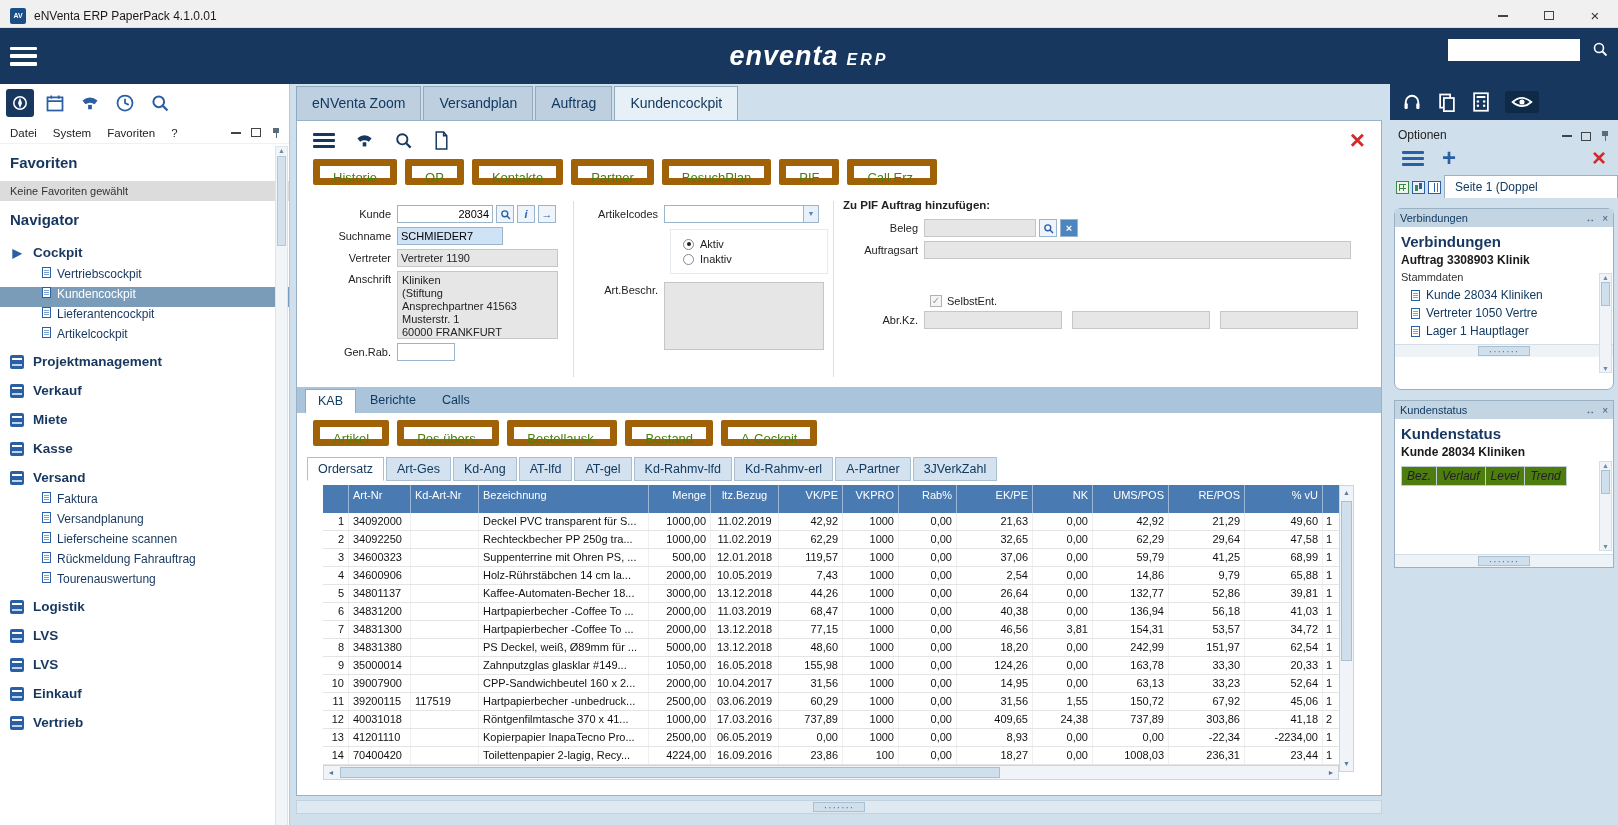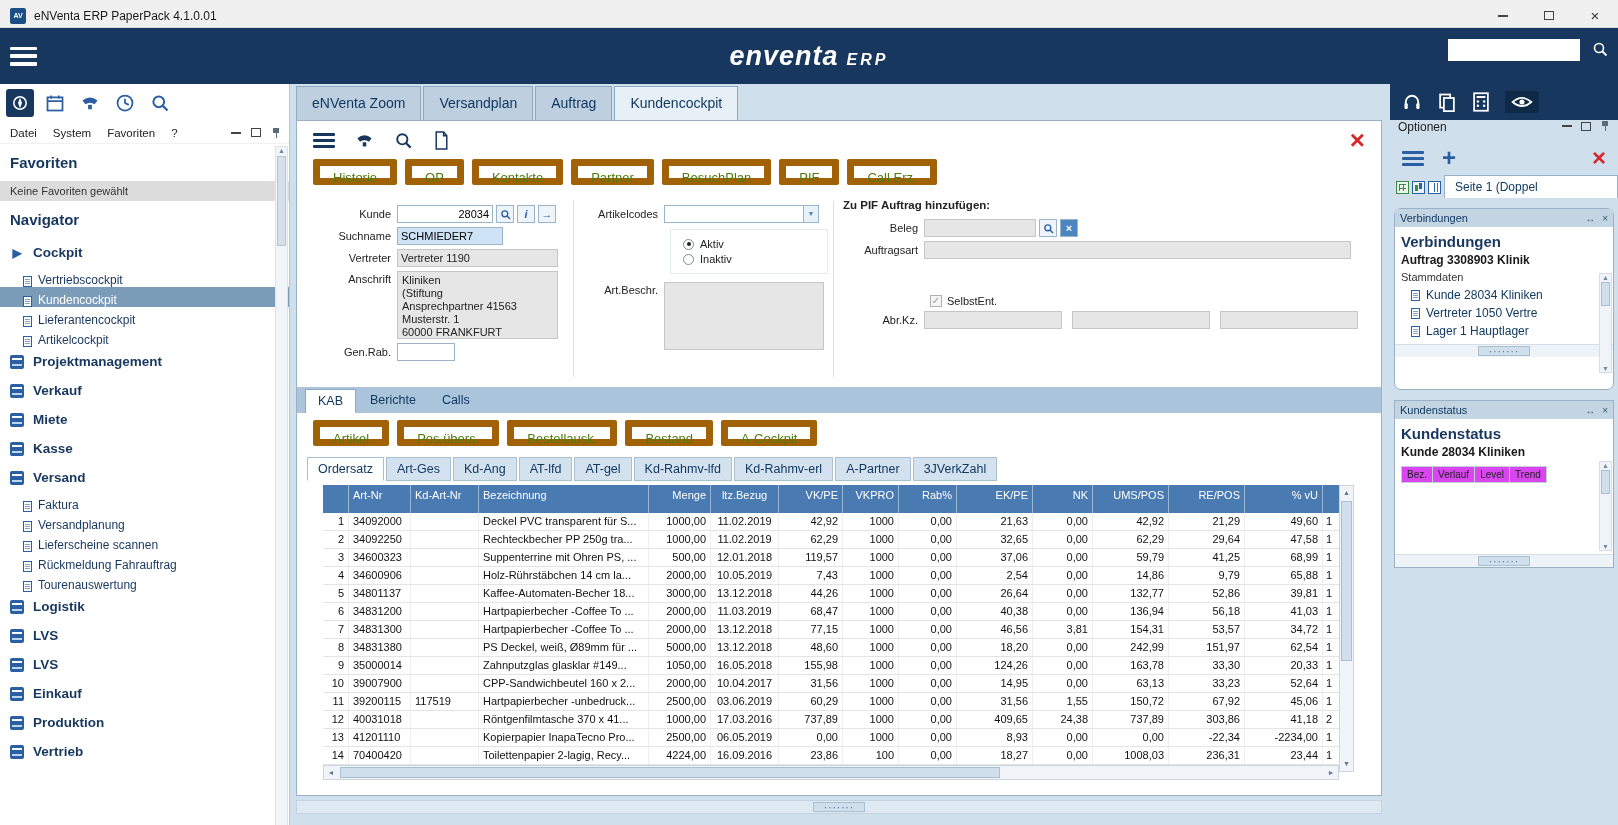--- a/index.html
+++ b/index.html
@@ -36,21 +36,21 @@
   .menubar { height:22px; display:flex; align-items:center; padding:0 8px 0 4px; gap:4px; font-size:11.5px; color:#222; border-bottom:1px solid #eef2f5; }
   .menu-item { padding:2px 6px; }
   .menubar .mright { margin-left:auto; display:flex; gap:10px; align-items:center; }
   .pin { position:relative; width:10px; height:12px; display:inline-block; }
   .pin::before { content:""; position:absolute; left:2px; top:1px; width:6px; height:5px; background:#5a6b7a; }
   .pin::after { content:""; position:absolute; left:4.5px; top:6px; width:1.5px; height:5px; background:#5a6b7a; }
   .sb-heading { font-size:15px; font-weight:bold; color:#17375e; padding:10px 10px 6px; }
   .sb-graybar { background:#dcdcdc; color:#333; font-size:11px; padding:4px 10px; margin-top:4px; }
   .nav-tree { padding-top:4px; }
   .nav-section { height:29px; display:flex; align-items:center; gap:9px; padding-left:10px; font-size:13.5px; font-weight:bold; color:#17375e; cursor:default; }
-  .nav-leaf { height:20px; display:flex; align-items:flex-end; gap:6px; padding-left:23px; font-size:12px; color:#17375e; cursor:default; }
+  .nav-leaf { height:20px; display:flex; align-items:flex-start; gap:6px; padding-left:42px; font-size:12px; color:#17375e; cursor:default; }
   .nav-leaf.selected { background:#7b9cb8; color:#fff; }
   .app-sq { width:14px; height:14px; background:#2b5fa3; border-radius:2px; position:relative; flex:none; }
   .app-sq::after { content:""; position:absolute; left:2px; right:2px; top:3px; height:2px; background:#fff; }
   .app-sq::before { content:""; position:absolute; left:2px; right:2px; bottom:3px; height:2px; background:#bcd4ec; }
   .doc-ico { width:9px; height:11px; border:1px solid #2b5fa3; background:#fff; position:relative; flex:none; }
   .doc-ico::after { content:""; position:absolute; left:1px; top:2px; width:5px; height:1px; background:#7fa3cc; box-shadow:0 2px 0 #7fa3cc, 0 4px 0 #7fa3cc; }
   .arrow-ico { color:#2b5fa3; font-size:12px; width:14px; text-align:center; flex:none; }
   .sb-rail { position:absolute; right:1px; top:62px; bottom:4px; width:13px; background:#f2f5f8; border:1px solid #dde5ec; display:flex; flex-direction:column; align-items:center; font-size:7px; color:#6c8aa2; }
   .rail-thumb { width:9px; height:90px; background:#d4e1ec; border:1px solid #b4c7d6; margin-top:2px; }
   .rail-sp { flex:1; }
@@ -136,21 +136,21 @@
   .hthumb { width:660px; height:11px; background:#cfdfeb; border:1px solid #a9bfd2; margin-left:2px; }
   .hsp { flex:1; }
   .main-hscroll { position:absolute; left:6px; right:8px; top:716px; height:14px; background:#dfe9f1; border:1px solid #c3d2de; display:flex; align-items:center; justify-content:center; }
   .dotgrip { color:#55708a; font-size:10px; letter-spacing:1px; line-height:10px; background:#cfdfeb; border:1px solid #a9bfd2; padding:0 10px; height:10px; }
 
   
   .rsb { width:228px; flex:none; display:flex; flex-direction:column; position:relative; }
   .rsb-icons { height:36px; background:#17375e; display:flex; align-items:center; gap:15px; padding:0 12px; color:#fff; }
   .rsb-ico { color:#fff; }
   .rsb-ico.tile { background:#0e2a47; padding:4px 6px; border-radius:2px; }
-  .rsb-opt { height:22px; display:flex; align-items:flex-start; padding:0 8px; font-size:12px; color:#222; gap:10px; }
+  .rsb-opt { height:22px; display:flex; align-items:flex-end; padding:0 8px; font-size:12px; color:#222; gap:10px; }
   .rsb-opt .mright { margin-left:auto; display:flex; gap:9px; align-items:center; }
   .rsb-ctrl { height:32px; display:flex; align-items:center; gap:18px; padding:0 12px; }
   .bburger { width:22px; height:15px; display:flex; flex-direction:column; justify-content:space-between; }
   .bburger div { height:3px; background:#2b5fa3; border-radius:1px; }
   .rsb-plus { color:#2b5fa3; font-size:24px; font-weight:bold; line-height:20px; }
   .rsb-close { margin-left:auto; color:#d42a2a; font-size:24px; font-weight:bold; line-height:28px; }
   .page-tab-row { height:24px; display:flex; align-items:flex-end; padding-left:6px; gap:3px; }
   .view-ico { width:13px; height:13px; margin-bottom:4px; border:1px solid #3a8a46; position:relative; background:#eaf6ec; }
   .view-ico.grid::after { content:""; position:absolute; inset:2px; background:repeating-linear-gradient(#3a8a46 0 1px, transparent 1px 4px), repeating-linear-gradient(90deg,#3a8a46 0 1px, transparent 1px 4px); }
   .view-ico.bars { border-color:#2b5fa3; background:#eaf0fa; }
@@ -162,21 +162,21 @@
   .mini-head { height:18px; background:#c3d5e3; display:flex; align-items:center; font-size:11px; color:#123a61; padding:0 5px; gap:8px; }
   .mini-head .mright { margin-left:auto; display:flex; gap:7px; font-size:10px; color:#3d5a73; }
   .mini-title { font-size:15px; font-weight:bold; color:#17375e; padding:6px 6px 3px; }
   .mini-sub { font-size:12px; font-weight:bold; color:#1a1a1a; padding:0 6px 4px; white-space:nowrap; overflow:hidden; }
   .mini-group { font-size:11px; color:#333; padding:0 6px 3px; }
   .tree-item { display:flex; gap:6px; align-items:center; padding:2px 0 2px 16px; font-size:12px; color:#123a61; white-space:nowrap; overflow:hidden; }
   .mini-vrail { position:absolute; right:1px; top:64px; bottom:16px; width:13px; background:#f0f4f8; border:1px solid #d4dee6; display:flex; flex-direction:column; align-items:center; font-size:7px; color:#6c8aa2; }
   .mini-vthumb { width:9px; flex:none; height:24px; background:#cfdfeb; border:1px solid #a9bfd2; margin-top:1px; }
   .mini-hbar { height:13px; border-top:1px solid #d4dee6; display:flex; align-items:center; justify-content:center; background:#eef3f7; margin-top:4px; }
   .ks-cols { display:flex; padding:3px 6px 10px; gap:0; }
-  .ks-col { border:1px solid #c2cdd6; font-size:10px; padding:2px 5px; color:#222; background:#d946ef; margin-right:-1px; white-space:nowrap; }
+  .ks-col { border:1px solid #c2cdd6; font-size:12px; padding:2px 5px; color:#222; background:#4d7c0f; margin-right:-1px; white-space:nowrap;font-style:italic; }
 </style>
 </head>
 <body>
 
 <div class="titlebar">
   <div class="app-ico">AV</div>
   <div class="title">eNVenta ERP PaperPack 4.1.0.01</div>
   <div class="win-controls">
     <div class="win-btn">
         <span class="ico-min"></span>
@@ -328,24 +328,20 @@
           <span class="app-sq"></span>
           <span>LVS</span>
         </div>
         <div class="nav-section">
           <span class="app-sq"></span>
           <span>LVS</span>
         </div>
         <div class="nav-section">
           <span class="app-sq"></span>
           <span>Einkauf</span>
-        </div>
-        <div class="nav-section">
-          <span class="app-sq"></span>
-          <span>Produktion</span>
         </div>
         <div class="nav-section">
           <span class="app-sq"></span>
           <span>Vertrieb</span>
         </div>
       </div>
     <div class="sb-rail">
       <span>▲</span>
       <span class="rail-thumb"></span>
       <span class="rail-sp"></span>

